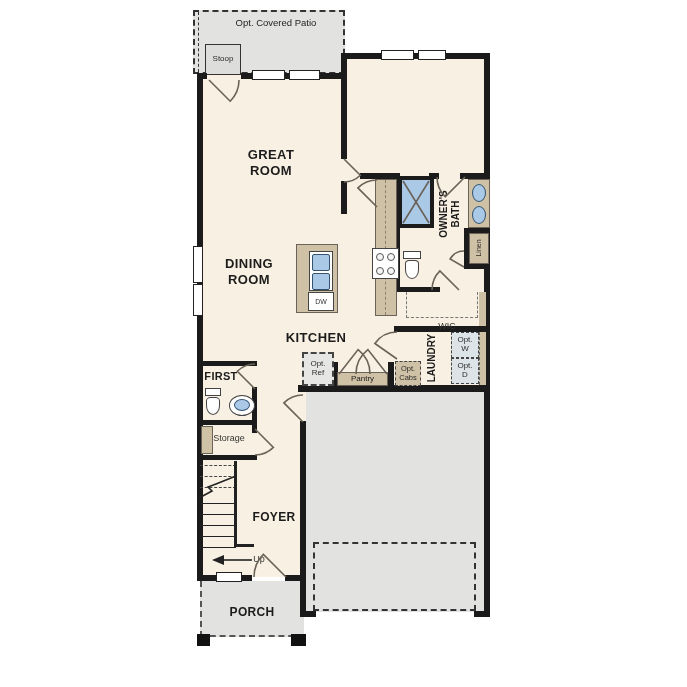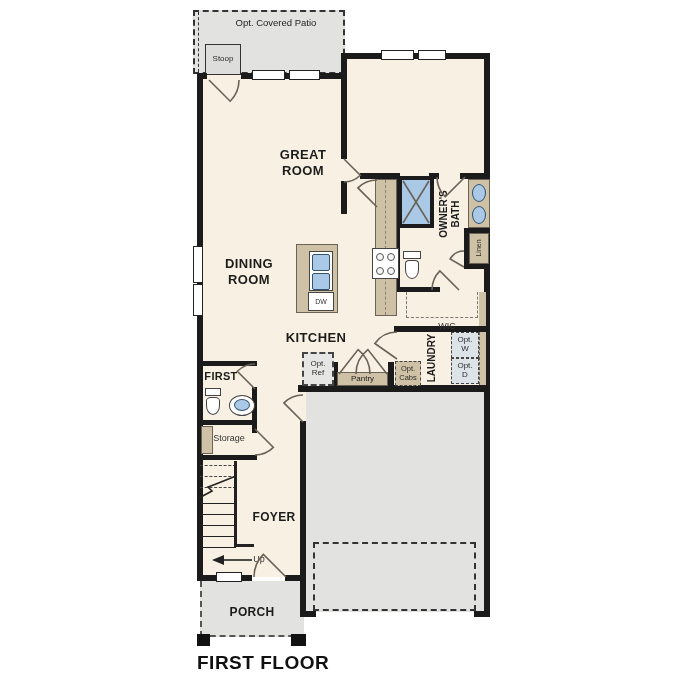--- a/index.html
+++ b/index.html
@@ -156,35 +156,34 @@
     <div class="tread-s" style="top:53px;"></div>
     <div class="tread-s" style="top:64px;"></div>
     <div class="tread-s" style="top:75px;"></div>
     <div class="tread-s" style="top:86px;"></div>
   </div>
   <div class="abs" style="left:234px;top:461px;width:3px;height:86px;background:#222;"></div>
   <div class="abs" style="left:234px;top:544px;width:20px;height:3px;background:#222;"></div>
 
   <div class="abs" style="left:313px;top:542px;width:163px;height:69px;border:2px dashed #333;"></div>
 
-  <div class="lbl big" style="left:271px;top:163px;margin-left:32px;">GREAT
+  <div class="lbl big" style="left:271px;top:163px;">GREAT
 ROOM</div>
   <div class="lbl big" style="left:249px;top:272px;">DINING
 ROOM</div>
   <div class="lbl big" style="left:316px;top:338px;">KITCHEN</div>
   <div class="vlbl" style="left:449px;top:214px;font-size:10px;font-weight:bold;">OWNER'S
 BATH</div>
   <div class="lbl sm" style="left:447px;top:326px;">WIC</div>
   <div class="vlbl" style="left:432px;top:358px;font-size:10px;font-weight:bold;">LAUNDRY</div>
   <div class="lbl med" style="left:221px;top:377px;">FIRST</div>
   <div class="lbl sm" style="left:229px;top:438px;">Storage</div>
   <div class="lbl med" style="left:274px;top:517px;font-size:12px;">FOYER</div>
   <div class="lbl sm" style="left:259px;top:559px;">Up</div>
   <div class="lbl med" style="left:252px;top:612px;font-size:12px;">PORCH</div>
-  <div class="title" style="left:197px;top:652px;">FIRST FLOOR</div>
 
   <svg id="door-overlay" class="overlay" width="687" height="687">
     <path class="ink" d="M 199 498 L 212 491 L 208 487 L 216 484 L 236 476"></path>
     <line class="ink" x1="252" y1="560" x2="224" y2="560" stroke-width="2"></line>
     <polygon points="224,555 224,565 212,560" fill="#222" stroke="none"></polygon>
     <line x1="403" y1="181" x2="429" y2="223" stroke="#4a6a8f"></line>
     <line x1="429" y1="181" x2="403" y2="223" stroke="#4a6a8f"></line>
   <path d="M 209 80 L 230.2 101.2 A 30 30 0 0 0 239.0 80.0"></path>
       <path d="M 344 159 L 360.3 175.3 A 23 23 0 0 1 344.0 182.0"></path>
       <path d="M 377 207 L 357.9 187.9 A 27 27 0 0 1 377.0 180.0"></path>

